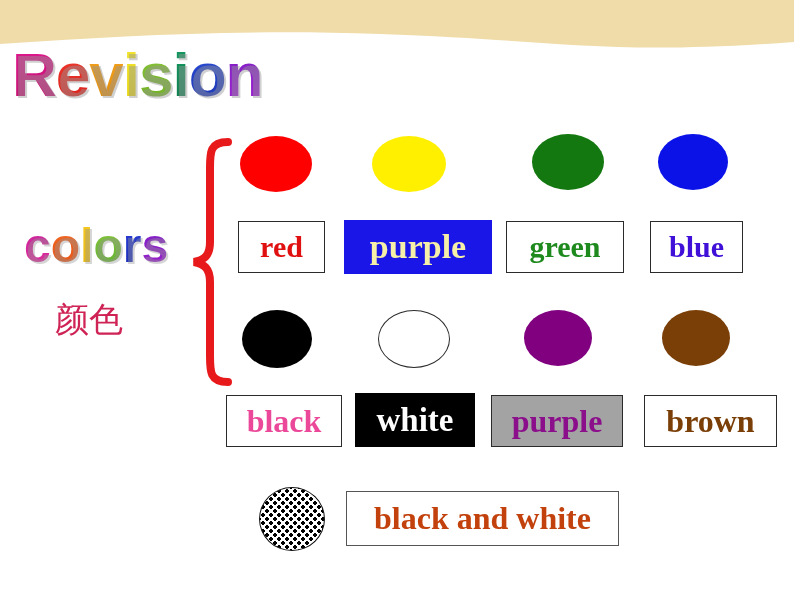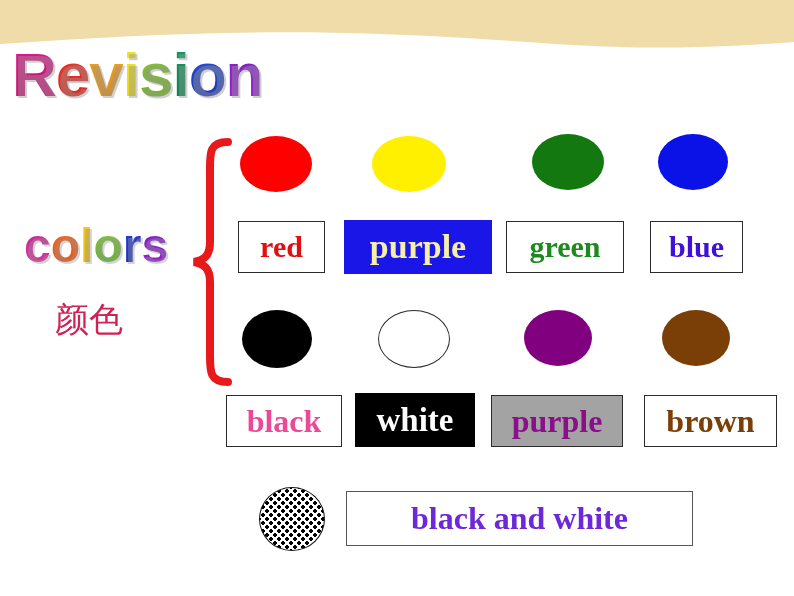--- a/index.html
+++ b/index.html
@@ -177,17 +177,17 @@
       <div class="label-box" style="left: 491px; top: 395px; width: 132px; height: 52px; background: #a3a3a3; color: rgb(139, 14, 139); font-size: 32px; border: 1px solid rgb(43, 43, 43);">
         <span>purple</span>
       </div>
       <div class="label-box" style="left: 644px; top: 395px; width: 133px; height: 52px; background: rgb(255, 255, 255); color: rgb(122, 62, 7); font-size: 32px; border: 1px solid rgb(43, 43, 43);">
         <span>brown</span>
       </div>
     </div>
 
   <div id="bw-circle"></div>
 
-  <div class="label-box" id="bw-label" style="left: 346px; top: 491px; width: 347px; height: 55px; background: rgb(255, 255, 255); color: #6d28d9; font-size: 32px; border: 1px solid rgb(85, 85, 85);">
+  <div class="label-box" id="bw-label" style="left: 346px; top: 491px; width: 273px; height: 55px; background: rgb(255, 255, 255); color: #c2410c; font-size: 32px; border: 1px solid rgb(85, 85, 85);">
     <span>black and white</span>
   </div>
 
 </div>
 
 </body></html>

